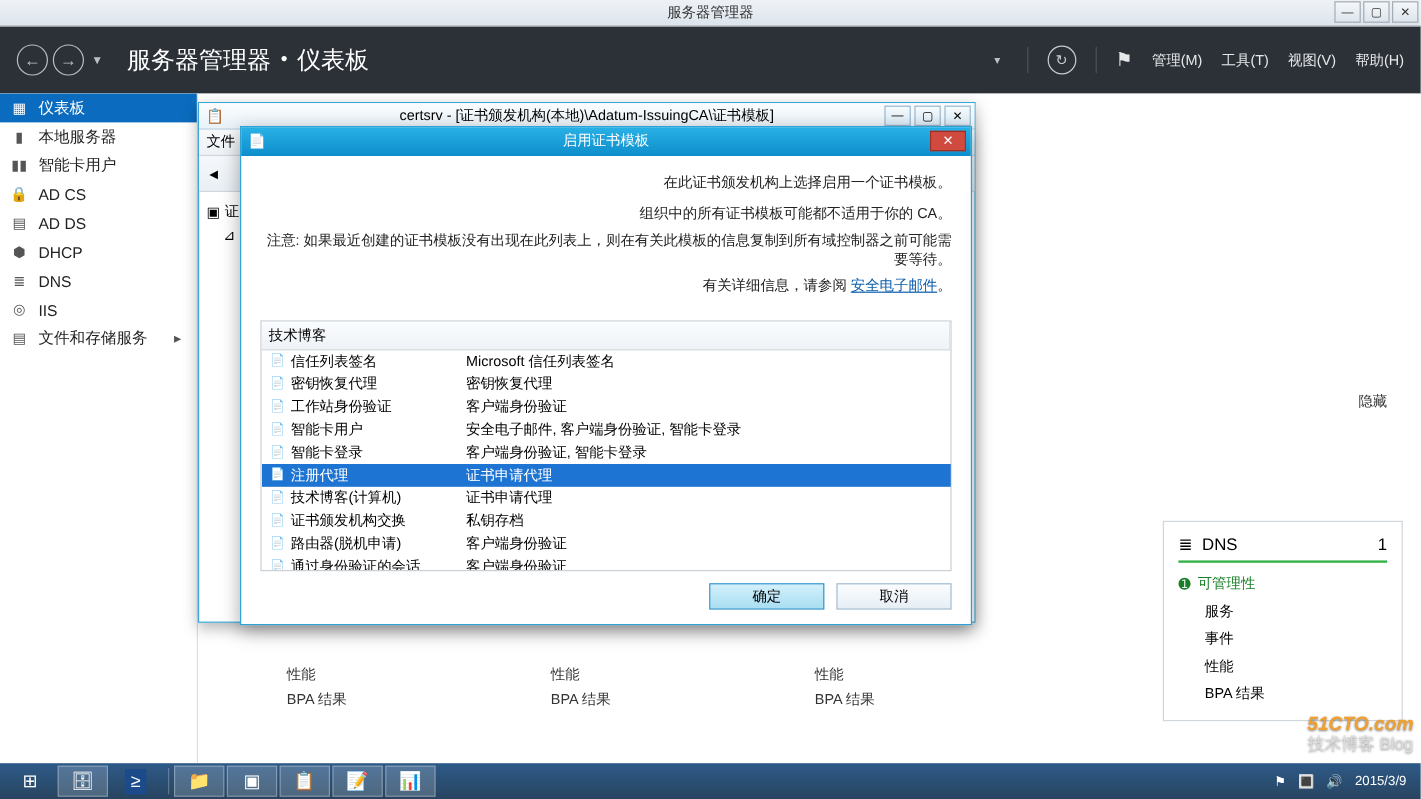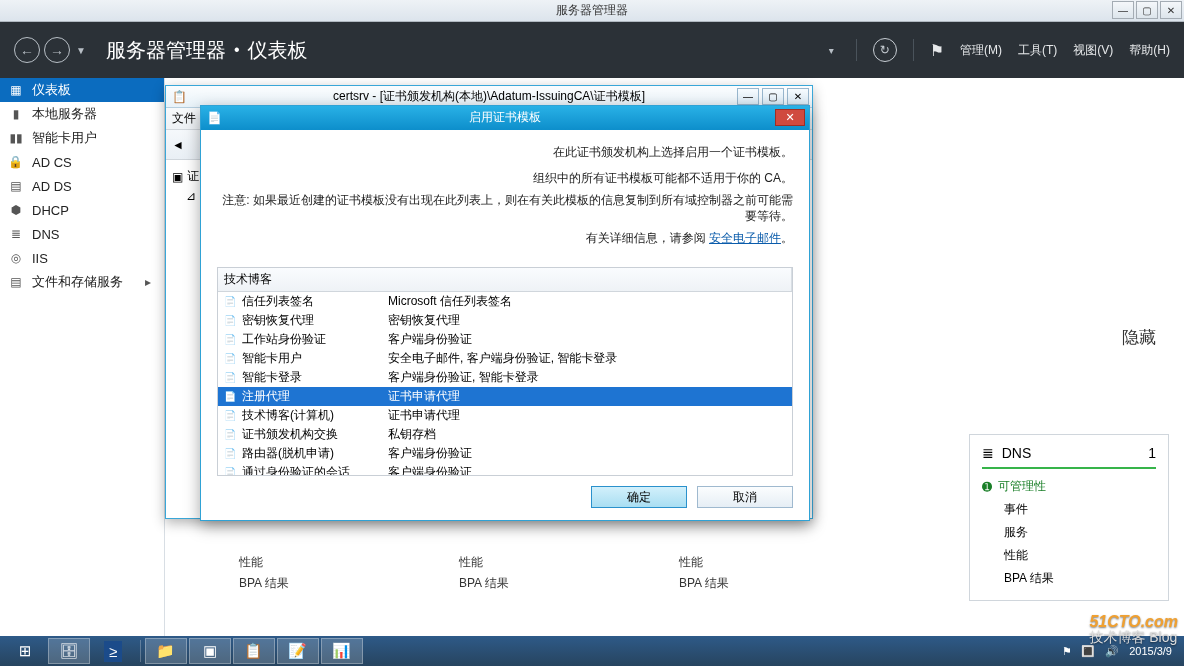--- a/index.html
+++ b/index.html
@@ -27,21 +27,21 @@
 
 .main { flex: 1; position: relative; background:#fff; }
 .tilerow { position:absolute; left:48px; right:15px; top:472px; display:flex; gap:20px; }
 .tile { width:200px; font-size:12px; color:#333; }
 .tile .perf, .tile .bpa { margin: 4px 0 4px 26px; }
 .dns-tile { position:absolute; top:356px; right:15px; width:200px; border:1px solid #d0d6dc; padding:10px 12px; font-size:12px; }
 .dns-tile .hd { display:flex; align-items:center; gap:8px; border-bottom:2px solid #36b44a; padding-bottom:6px; margin-bottom:6px; font-size:14px; }
 .dns-tile .one { margin-left:auto; }
 .dns-tile .row { padding: 3px 0 3px 22px; }
 .dns-tile .mg { color:#1a7f28; display:flex; align-items:center; gap:6px; padding:3px 0; }
-.hide-link { position:absolute; top:248px; right:28px; font-size:17px; color:#333; }
+.hide-link { position:absolute; top:248px; right:28px; font-size:12px; color:#333; }
 .task-line { position:absolute; top:368px; left:48px; width:525px; border-top:1px solid #d6dbe1; display:flex; justify-content:flex-end; padding-top:4px; font-size:18px; color:#333; }
 
 .mdi { position: absolute; left: 165px; top: 85px; width: 648px; height: 434px; border: 1px solid #3aa7d8; background: #fff; box-shadow: 0 4px 12px rgba(0,0,0,.3); }
 .mdi .titlebar2 { height: 22px; background: linear-gradient(#fbfdfe,#e8f2f9); border-bottom:1px solid #b6cfe0; display:flex; align-items:center; justify-content:center; font-size:12px; position:relative; }
 .mdi .titlebar2 .winc { position:absolute; right:3px; top:2px; display:flex; gap:3px; }
 .mdi .titlebar2 .winc span { width:22px; height:17px; border:1px solid #98b6cd; background:linear-gradient(#f6fbfe,#dcebf6); display:inline-flex; align-items:center; justify-content:center; font-size:10px; cursor:pointer; }
 .mdi .menubar { height: 22px; border-bottom:1px solid #d0d6dc; font-size:12px; padding:0 6px; display:flex; align-items:center; gap:14px; background:linear-gradient(#f7f9fb,#eef2f6); }
 .mdi .toolbar { height:30px; border-bottom:1px solid #d0d6dc; background:linear-gradient(#f5f8fb,#e9eff5); display:flex; align-items:center; padding:0 6px; gap:6px; font-size:12px; }
 .mdi .tree { position:absolute; left:6px; top:80px; font-size:12px; }
 .mdi .tree .node { display:flex; align-items:center; gap:4px; padding:2px 0; }
@@ -70,21 +70,21 @@
 .row.sel .tmplico { color:#e7f0fb; }
 .dialog .dbuttons { margin-top:auto; padding: 10px 16px 12px; display:flex; justify-content:flex-end; gap:10px; }
 .dialog .dbuttons button { width: 96px; height: 22px; font-size:12px; border:1px solid #9fb9cf; background:linear-gradient(#fbfdfe,#e6eef5); cursor:pointer; }
 .dialog .dbuttons button.ok { border-color:#2a91cc; background:linear-gradient(#d2f0fb,#a9def2); }
 
 .taskbar { position:absolute; bottom:0; left:0; right:0; height:30px; background:linear-gradient(#2e5a88,#27445f); display:flex; align-items:center; padding:0 4px; }
 .taskbar .tbtn { width:42px; height:26px; margin-right:2px; display:flex; align-items:center; justify-content:center; border:1px solid transparent; cursor:pointer; }
 .taskbar .tbtn.active { background:rgba(255,255,255,.18); border-color:rgba(255,255,255,.3); }
 .taskbar .tbtn svg, .taskbar .tbtn span { color:#fff; font-size:15px; }
 .taskbar .tray { margin-left:auto; display:flex; align-items:center; gap:10px; color:#fff; font-size:11px; padding-right:8px;}
-.watermark { position:absolute; right:6px; bottom:22px; color:#f0a030; font-weight:bold; font-style:italic; font-size:16px; text-shadow:0 1px 2px rgba(0,0,0,.5); pointer-events:none; text-align:left; line-height:1; }
+.watermark { position:absolute; right:6px; bottom:40px; color:#f0a030; font-weight:bold; font-style:italic; font-size:16px; text-shadow:0 1px 2px rgba(0,0,0,.5); pointer-events:none; text-align:center; line-height:1; }
 .watermark small{ display:block; font-size:14px; color:#ddd; font-style:normal; font-weight:normal;}
 </style>
 </head>
 <body>
 
 <div class="titlebar">
   <span>服务器管理器</span>
   <div class="wincontrols">
     <span>—</span>
     <span>▢</span>
@@ -178,22 +178,22 @@
     <div class="dns-tile">
       <div class="hd">
           <span>≣</span>
           <span>DNS</span>
           <span class="one">1</span>
         </div>
       <div class="mg">
           <span>➊</span>
           <span>可管理性</span>
         </div>
+      <div class="row">服务</div>
       <div class="row">事件</div>
-      <div class="row">服务</div>
       <div class="row">性能</div>
       <div class="row">BPA 结果</div>
     </div>
   </div>
 </div>
 
 <div class="mdi">
   <div class="titlebar2">
     <span style="position:absolute;left:6px;">📋</span>
     <span>certsrv - [证书颁发机构(本地)\Adatum-IssuingCA\证书模板]</span>

